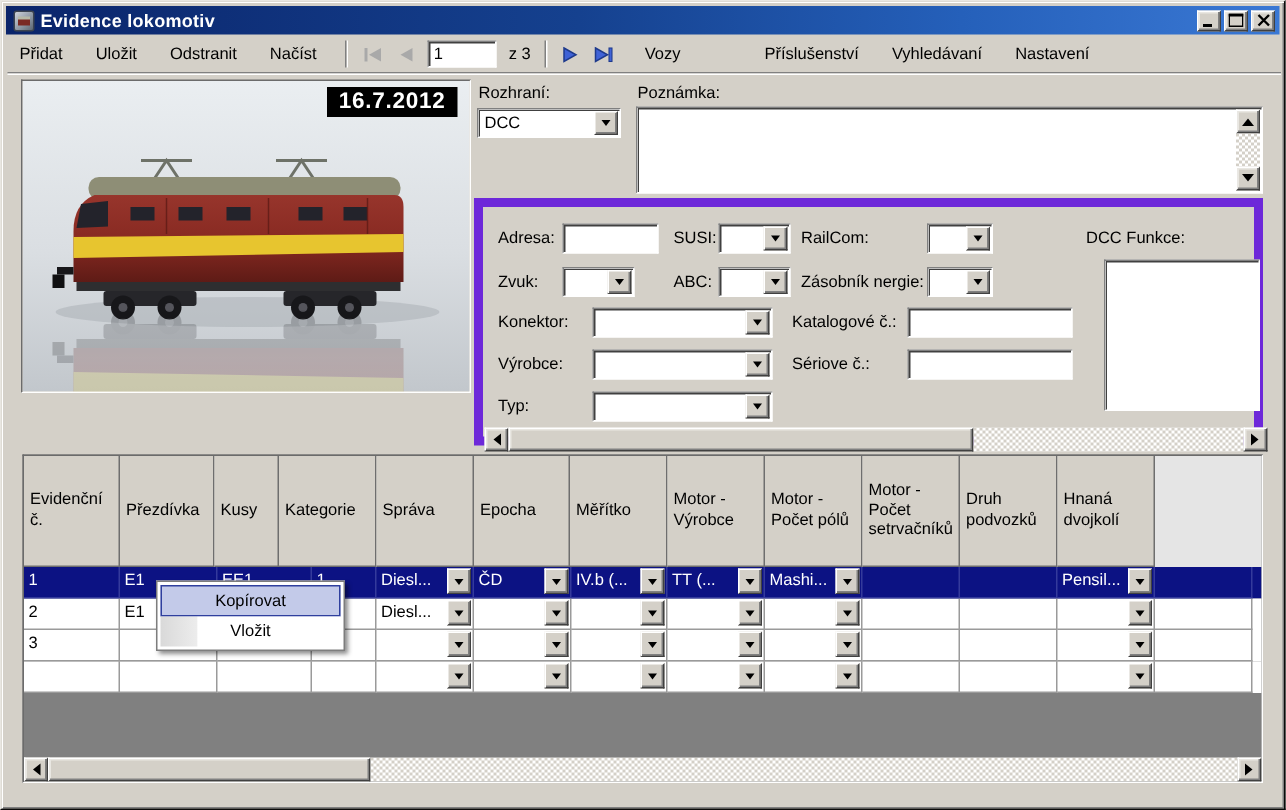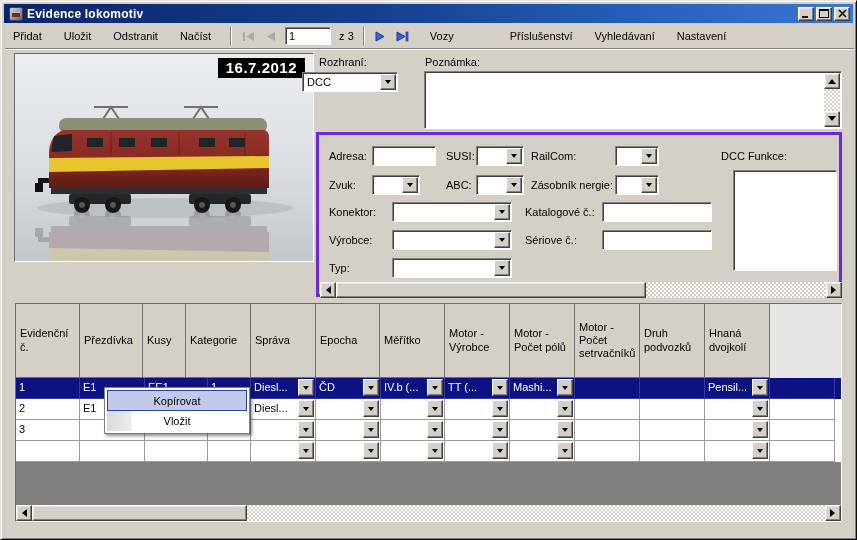--- a/index.html
+++ b/index.html
@@ -53,21 +53,21 @@
   .field { position:absolute; height:20px; }
   .combo { position:absolute; height:20px; background:#fff; border:1px solid; border-color:#808080 #fff #fff #808080;
     box-shadow:inset 1px 1px 0 #404040; }
   .combo .cval { position:absolute; left:4px; top:3px; right:18px; overflow:hidden; white-space:nowrap; }
   .cbtn { position:absolute; right:1px; top:1px; bottom:1px; width:16px; background:#d4d0c8;
     border:1px solid; border-color:#ffffff #404040 #404040 #ffffff; box-shadow:inset -1px -1px 0 #808080; }
   .darr { position:absolute; left:50%; top:50%; margin:-2px 0 0 -3px; width:0; height:0;
     border:3px solid transparent; border-top:4px solid #000; }
   .txt { background:#fff; border:1px solid; border-color:#808080 #fff #fff #808080; box-shadow:inset 1px 1px 0 #404040;
     font:11px "Liberation Sans",sans-serif; padding:0 3px; }
-  .panel { position:absolute; left:315px; top:131px; width:526px; height:165px; border:3px solid #6d28d9; background:#d4d0c8; }
+  .panel { position:absolute; left:315px; top:131px; width:526px; height:165px; border:6px solid #6d28d9; background:#d4d0c8; }
   .poznamka { position:absolute; left:423px; top:70px; width:418px; height:58px; }
   .listbox { position:absolute; left:414px; top:35px; width:104px; height:101px; }
 
   
   .checker { background-image:conic-gradient(#ffffff 0 25%, #d4d0c8 0 50%, #ffffff 0 75%, #d4d0c8 0); background-size:4px 4px; }
   .hscroll { position:absolute; height:16px; display:flex; }
   .sbtn { width:16px; height:16px; flex:0 0 16px; display:flex; align-items:center; justify-content:center; }
   .sthumb { height:16px; }
   .strack { flex:1; }
   .tri-l { width:0; height:0; border:4px solid transparent; border-right:5px solid #000; margin-left:-3px; }
@@ -89,21 +89,21 @@
   .grow.sel { background:#0c1283; color:#fff; }
   .gc { position:relative; border-right:1px solid #9a9a9a; border-bottom:1px solid #9a9a9a;
     padding:3px 3px 0; overflow:hidden; white-space:nowrap; flex:0 0 auto; }
   .grow.sel .gc { border-right-color:#343a9c; border-bottom-color:#343a9c; }
   .cellbtn { position:absolute; right:1px; top:1px; width:16px; height:17px; background:#d4d0c8;
     border:1px solid; border-color:#ffffff #404040 #404040 #ffffff; box-shadow:inset -1px -1px 0 #808080; }
   .gfill { flex:1; background:#808080; }
   .grid .hscroll { position:relative; flex:0 0 16px; }
 
   
-  .ctxmenu { position:absolute; left:103px; top:386px; width:146px; background:#ffffff;
+  .ctxmenu { position:absolute; left:103px; top:386px; width:126px; background:#ffffff;
     border:1px solid #7d7d7d; padding:2px; box-shadow:2px 2px 3px rgba(0,0,0,0.45); z-index:50; }
   .mitem { height:20px; display:flex; align-items:center; justify-content:center;
     background:linear-gradient(90deg,#d9d9d9 0px,#ececec 24px,#ffffff 25px); }
   .mitem.hi { background:#c3cae9; border:1px solid #2f3f9e; height:21px; }
 </style>
 </head>
 <body>
 
 <div class="window">
 
@@ -224,21 +224,21 @@
           <circle cx="187" cy="151" r="3"></circle>
             <circle cx="218" cy="151" r="3"></circle>
         </g>
       </g>
       <use href="#loco" transform="matrix(1,0,0,-1,0,312)" opacity="0.2"></use>
     </svg>
     <div class="date-chip">16.7.2012</div>
   </div>
 
   <div class="lbl" style="left:318px; top:55px">Rozhraní:</div>
-  <div class="combo" style="left:301px; top:71px; width:96px">
+  <div class="combo" style="left:317px; top:71px; width:96px">
     <span class="cval">DCC</span>
     <span class="cbtn">
         <i class="darr"></i>
       </span>
   </div>
   <div class="lbl" style="left:424px; top:55px">Poznámka:</div>
   <div class="poznamka sunken">
     <span style="position:absolute;left:4px;top:3px"></span>
     <div class="vscroll">
       <div class="sbtn raised">

